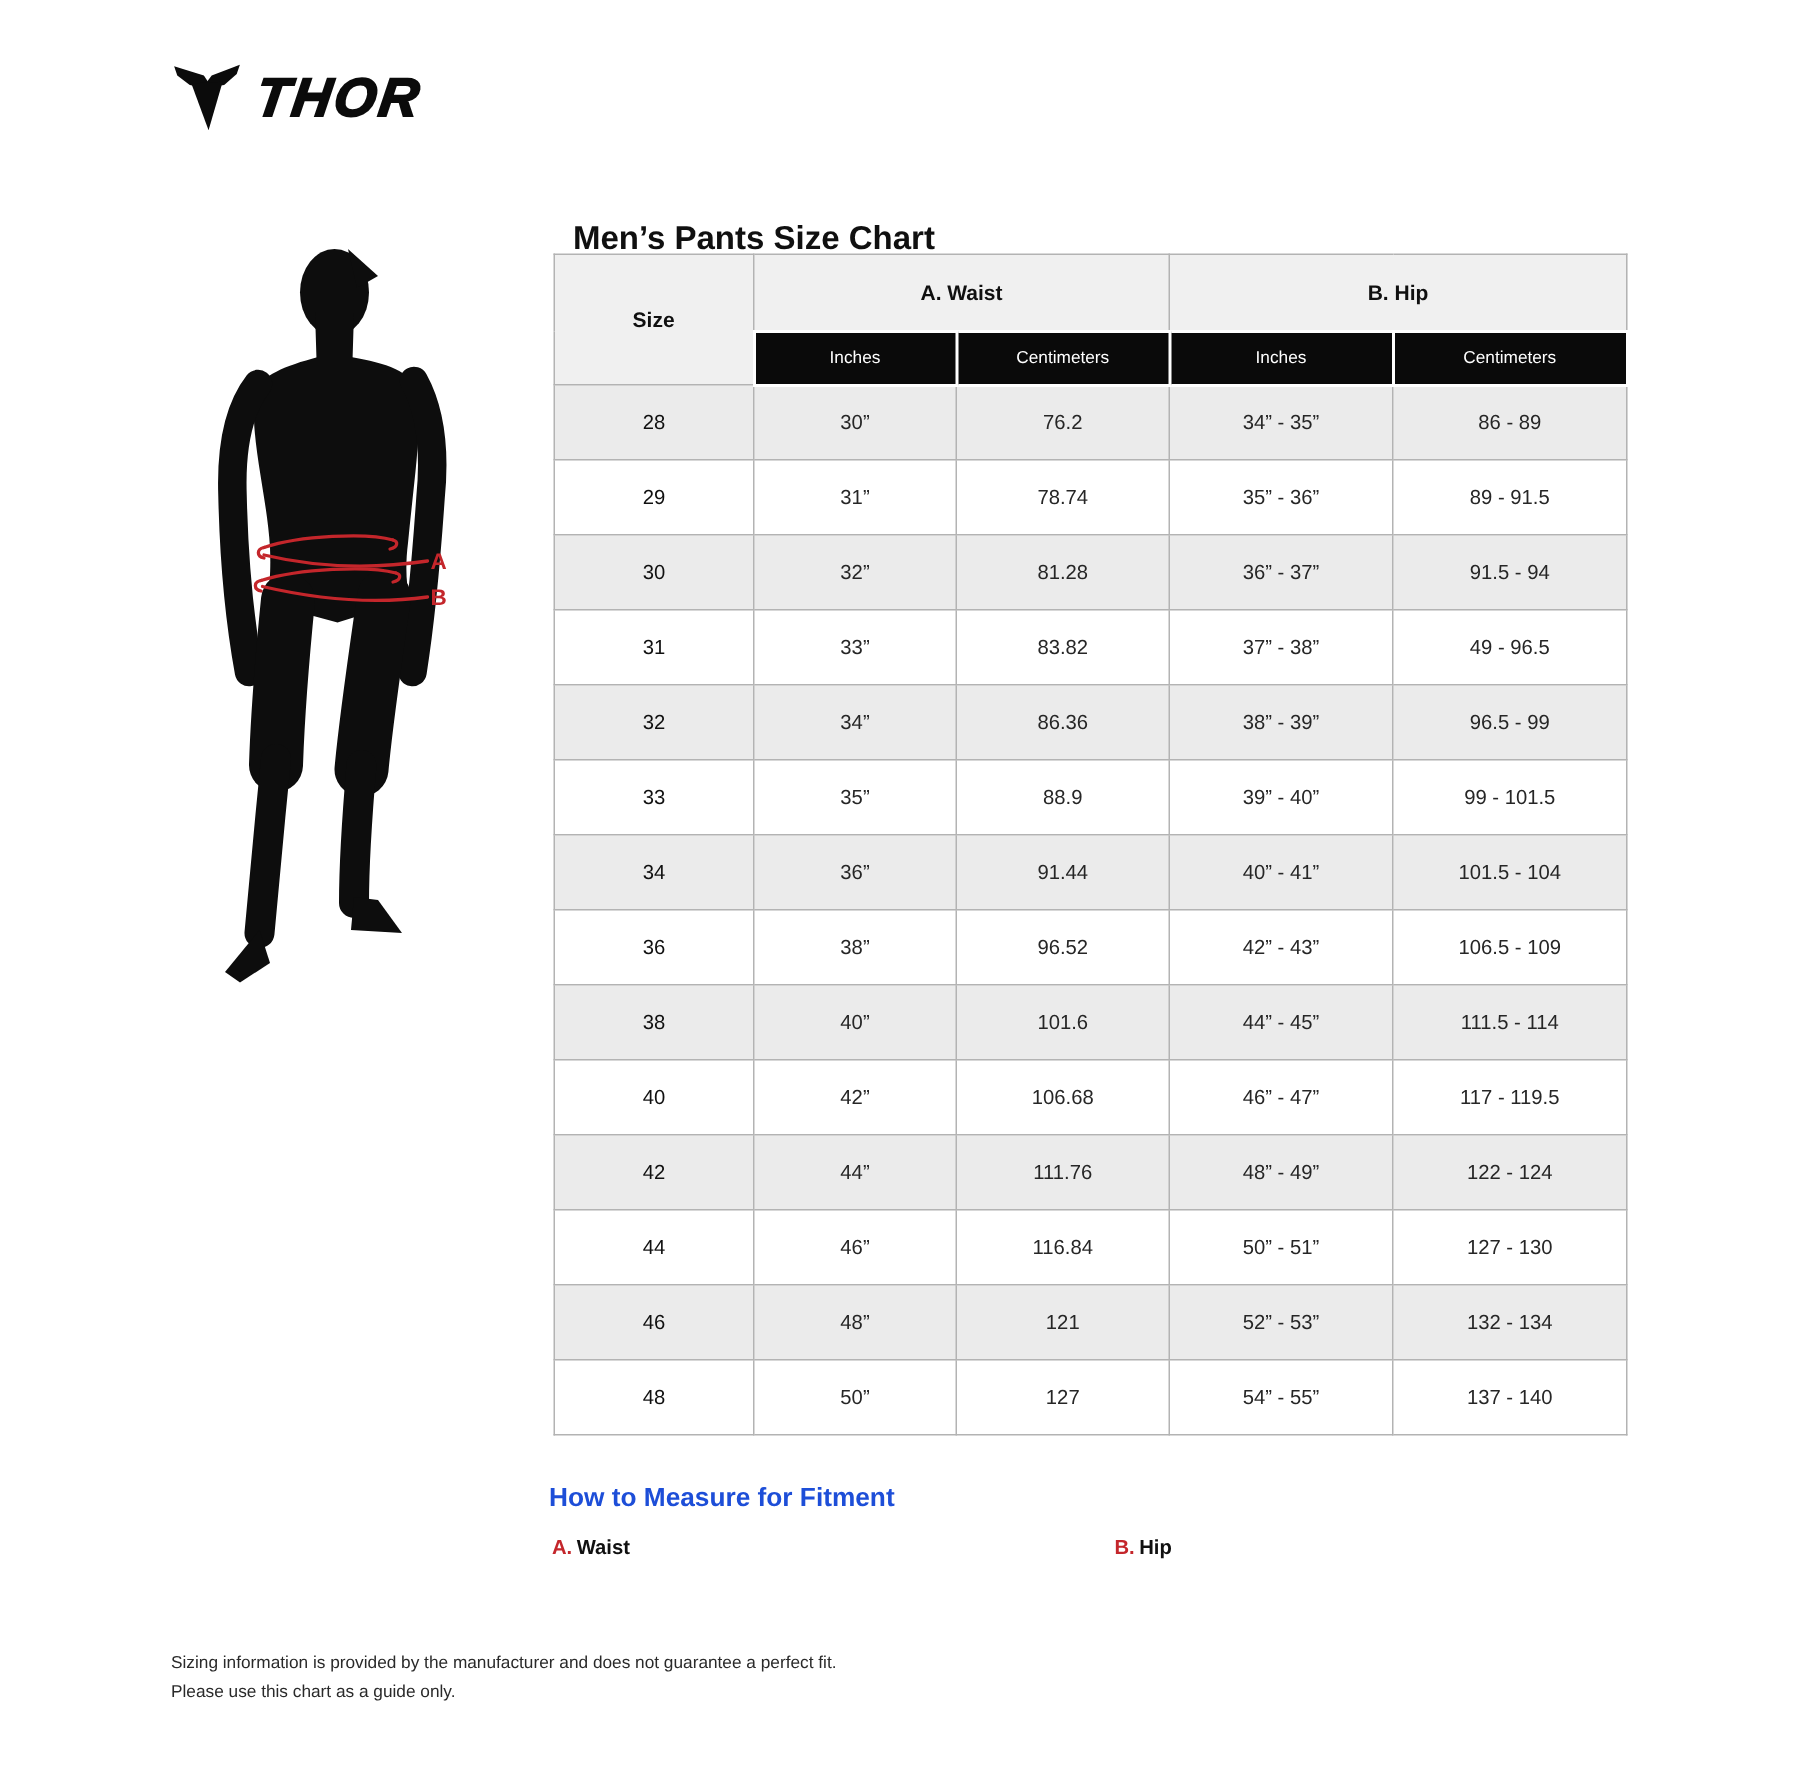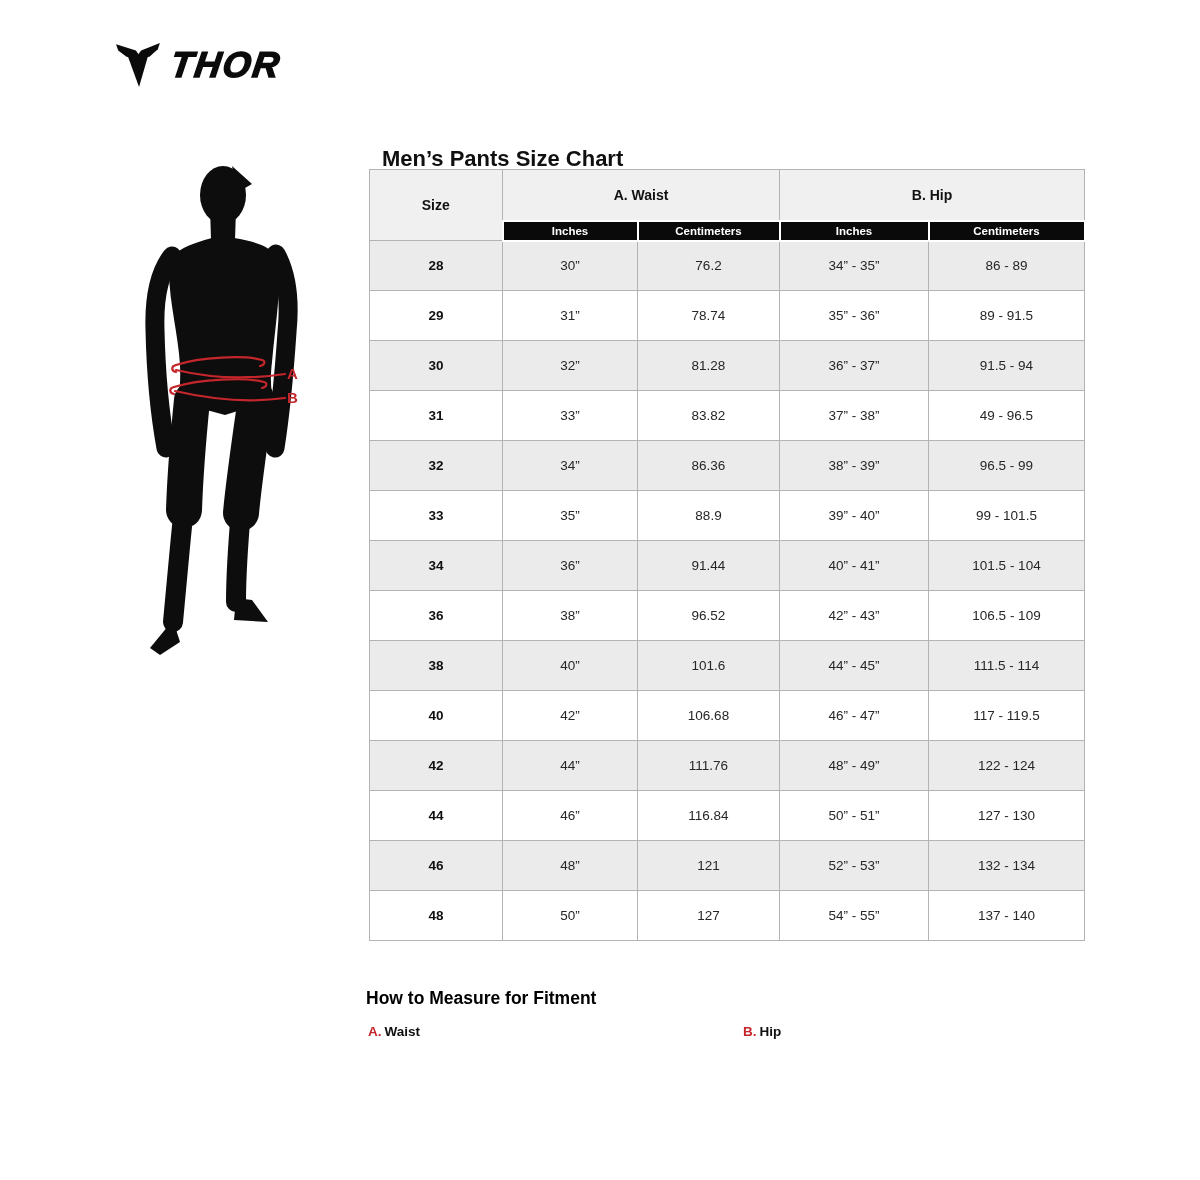--- a/index.html
+++ b/index.html
@@ -17,34 +17,34 @@
     -webkit-text-stroke: 1.4px #0b0b0b; line-height: 1;
   }
 
   
   .title { position: absolute; left: 366px; top: 130px; margin: 16px; font-size: 22px; font-weight: bold; color: #101010; }
 
   
   .size-table { position: absolute; left: 369px; top: 169px; border-collapse: collapse; table-layout: fixed; }
   .size-table th, .size-table td { border: 1px solid #b3b3b3; text-align: center; vertical-align: middle; padding: 0; }
   .size-table th.main { background: #f0f0f0; height: 51px; font-size: 14px; color: #101010; }
-  .size-table th.sub { background: #0a0a0a; color: #ffffff; font-size: 11.5px; height: 20px; border: 2px solid #ffffff; font-weight: bold; }
+  .size-table th.sub { background: #0a0a0a; color: #ffffff; font-size: 11.5px; height: 36px; border: 2px solid #ffffff; font-weight: normal; }
   .size-table tbody td { height: 50px; font-size: 13.5px; color: #262626; background: #ffffff; }
   .size-table tbody tr.row-gray td { background: #ebebeb; }
-  .size-table tbody td.size-cell { font-weight: bold; color: #101010; }
+  .size-table tbody td.size-cell { font-weight: normal; color: #101010; }
 
   
   .figure { position: absolute; left: 126px; top: 146px; }
   .fig-label { font-family: "Liberation Sans", sans-serif; font-size: 15px; font-weight: bold; fill: #c4262b; }
   .body-shape { fill: #0d0d0d; stroke: none; }
   .limb { fill: none; stroke: #0d0d0d; stroke-linecap: round; }
   .tape { fill: none; stroke: #c4262b; stroke-width: 2.2; stroke-linecap: round; }
 
   
-  .measure-heading { position: absolute; left: 366px; top: 988px; margin: 0; font-size: 17.5px; font-weight: bold; color: #000000; }
+  .measure-heading { position: absolute; left: 366px; top: 988px; margin: 0; font-size: 17.5px; font-weight: bold; color: #1d4ed8; }
   .measure-col { position: absolute; top: 1024px; }
   .col-a { left: 368px; width: 352px; }
   .col-b { left: 743px; width: 348px; }
   .measure-label { font-size: 13.5px; font-weight: bold; color: #101010; margin-bottom: 4px; }
   .measure-label .red { color: #c4262b; margin-right: 3px; }
   .measure-col p { margin: 0; font-size: 12.5px; line-height: 1.6; color: #2a2a2a; }
 
   
   .footer { position: absolute; left: 114px; top: 1100px; font-size: 11.5px; line-height: 1.65; color: #2a2a2a; }
 </style>
@@ -227,14 +227,18 @@
       <span class="red">A.</span><span>Waist</span>
     </div>
   </div>
 
   <div class="measure-col col-b">
     <div class="measure-label">
       <span class="red">B.</span><span>Hip</span>
     </div>
   </div>
 
+  <div class="footer">
+    <div>Sizing information is provided by the manufacturer and does not guarantee a perfect fit.</div>
+    <div>Please use this chart as a guide only.</div>
+  </div>
 
 </div>
 
 </body></html>

